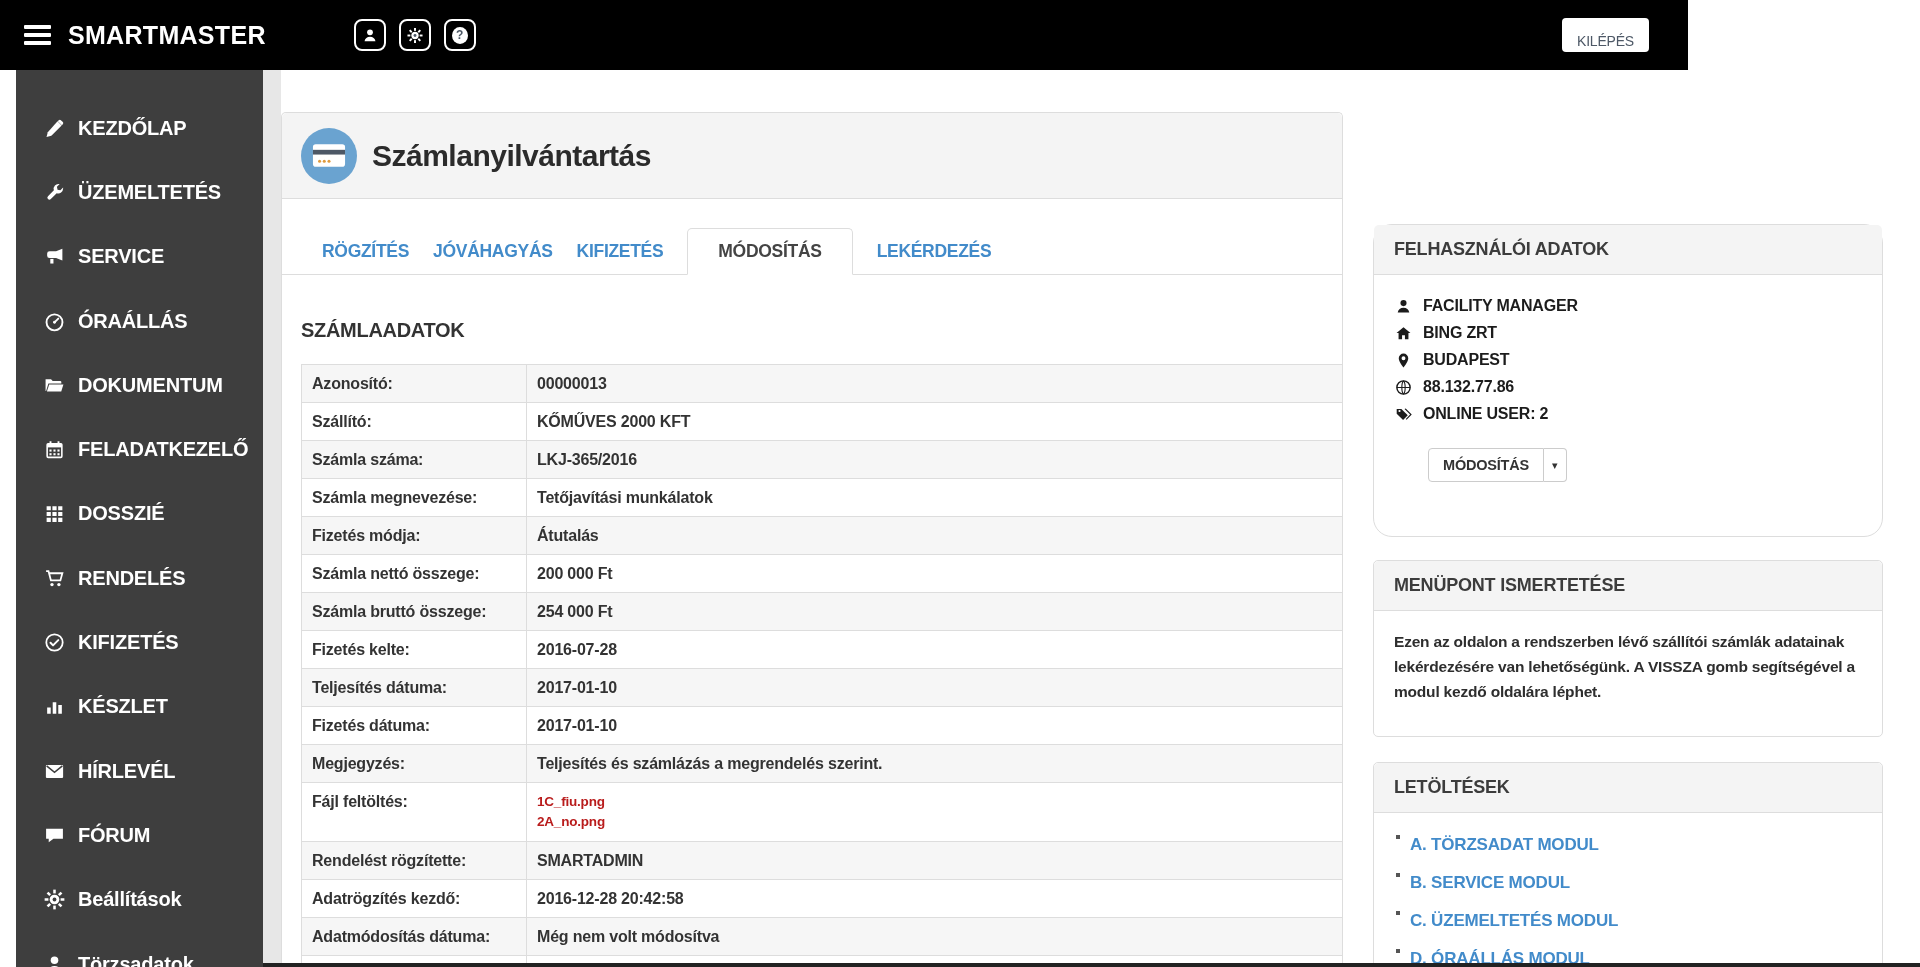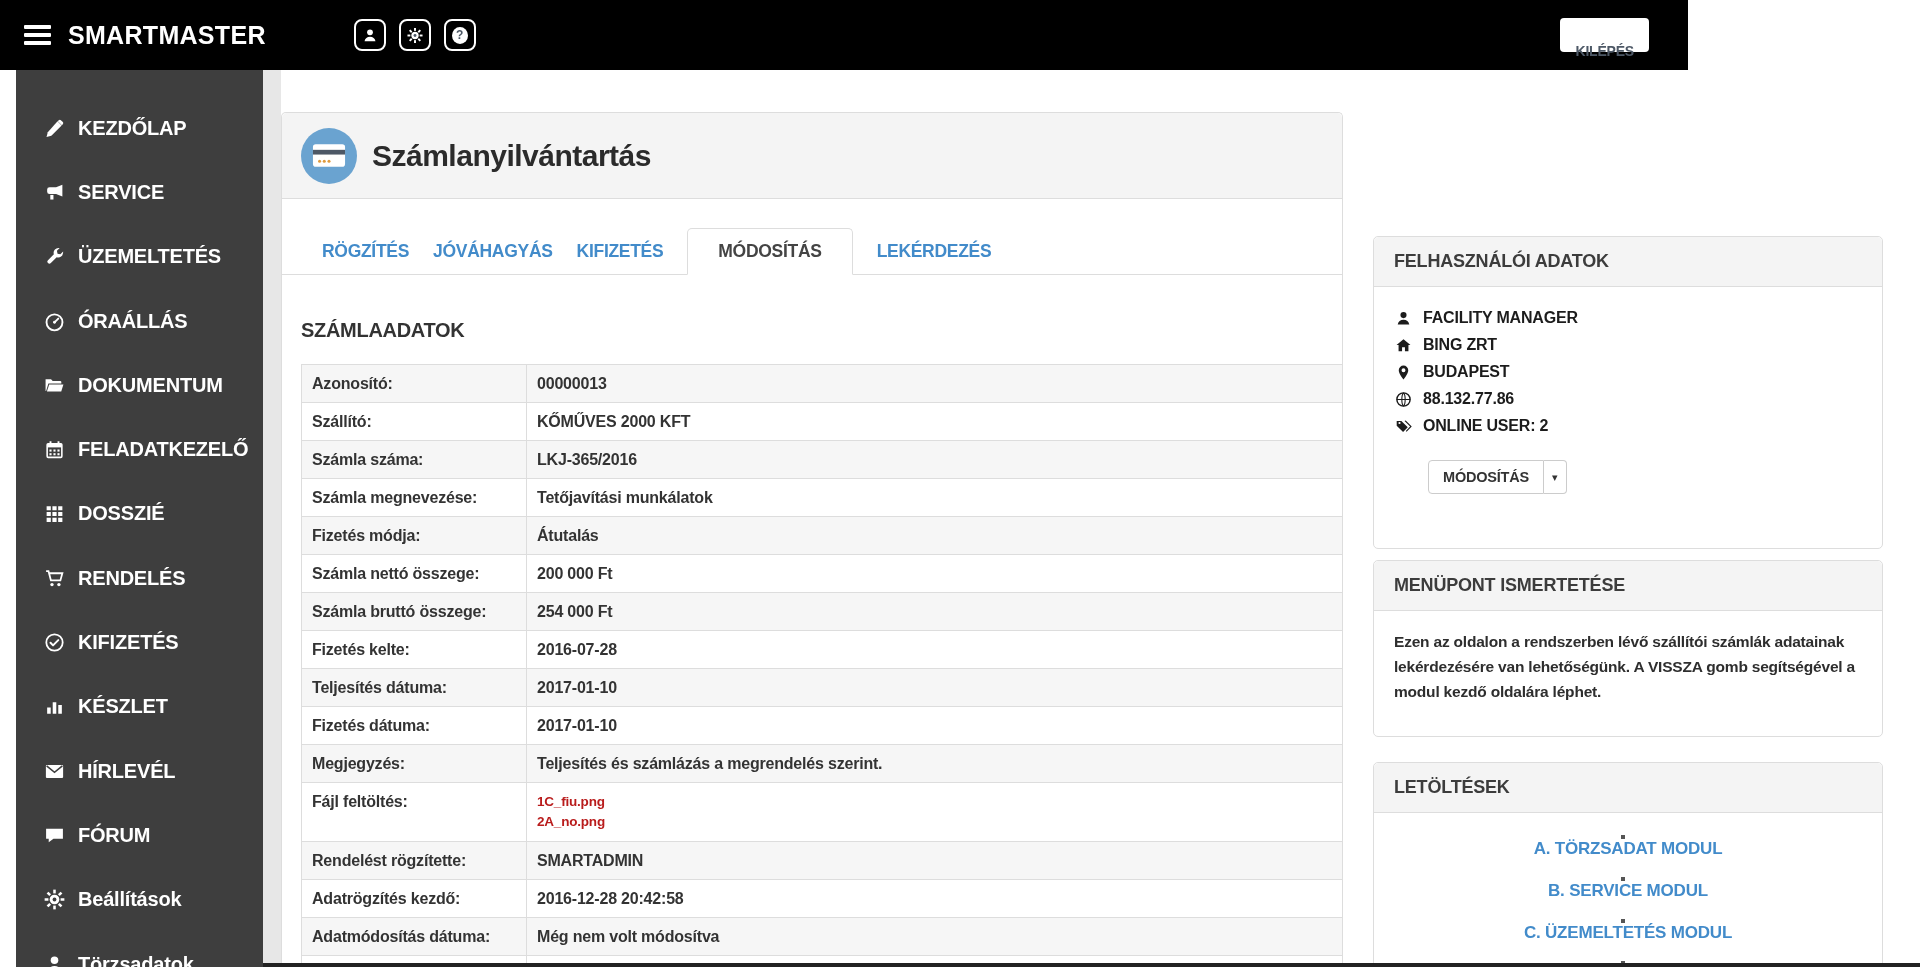--- a/index.html
+++ b/index.html
@@ -16,21 +16,21 @@
   .hamburger div:last-child { margin-bottom:0; }
   .brand { color:#fff; font-size:25px; font-weight:bold; margin-left:17px; letter-spacing:0.3px; }
   .nav-btns { display:flex; margin-left:88px; }
   .nav-icon-btn { width:32px; height:32px; border:2px solid #fff; border-radius:8px;
                   display:flex; align-items:center; justify-content:center;
                   margin-right:13px; color:#fff; cursor:pointer; background:transparent; }
   .nav-icon-btn svg { width:17px; height:17px; fill:#fff; }
   .q-circle { width:17px; height:17px; border-radius:50%; background:#fff; color:#4d5866;
               font-size:12px; font-weight:bold; display:flex; align-items:center; justify-content:center; }
   .logout-btn { margin-left:auto; margin-right:39px; background:#fff; color:#4d5866;
-                font-weight:bold; font-size:14px; padding:16px 15px; height:34px; line-height:34px;
+                font-weight:normal; font-size:14px; padding:6px 15px; height:34px; line-height:34px;
                 border-radius:4px; border:none; cursor:pointer; letter-spacing:-0.2px; }
 
   
   .sidebar { position:absolute; top:70px; left:16px; width:263px; height:897px;
              background:#3e3e3e; padding-top:26px; }
   .side-item { height:64.3px; display:flex; align-items:center; padding-left:27px;
                color:#fff; font-weight:bold; font-size:20px; letter-spacing:-0.2px; cursor:pointer; }
   .side-item .sicon { width:22px; height:22px; margin-right:13px; flex:none;
                       display:flex; align-items:center; justify-content:center; }
   .side-item svg { width:21px; height:21px; fill:#fff; }
@@ -62,21 +62,21 @@
   .data-table td.lbl { width:225px; }
   .file-link { display:block; color:#b91c1c; font-size:13.5px; font-weight:bold;
                text-decoration:none; line-height:20px; cursor:pointer; }
 
   
   .panel { position:absolute; left:1373px; width:510px; background:#fff;
            border:1px solid #ddd; border-radius:5px; }
   .panel-h { background:#f4f4f4; border-bottom:1px solid #ddd; padding:14px 20px;
              font-size:18px; font-weight:bold; color:#3c3c3c; border-radius:5px 5px 0 0;
              letter-spacing:-0.2px; }
-  .panel-user { top:236px; height:313px; }
+  .panel-user { top:224px; height:313px;border-radius:19px; }
   .panel-info { top:560px; height:177px; }
   .panel-dl   { top:762px; height:240px; }
 
   .facts { padding:22px 20px 0; }
   .fact { display:flex; align-items:center; font-size:16px; font-weight:bold;
           color:#1c1c1c; margin-bottom:9px; letter-spacing:-0.2px; }
   .fact .ficon { width:18px; height:18px; margin-right:11px; display:flex;
                  align-items:center; justify-content:center; flex:none; }
   .fact svg { width:17px; height:17px; fill:#1c1c1c; }
 
@@ -87,21 +87,21 @@
               font-family:"Liberation Sans", sans-serif; }
   .btn-caret { border:1px solid #ccc; border-left:none; border-radius:0 4px 4px 0;
                padding:0 8px; height:34px; display:flex; align-items:center; font-size:11px;
                color:#333; background:#fff; cursor:pointer; }
 
   .panel-body-text { padding:18px 20px; font-size:15.5px; font-weight:bold; color:#2e2e2e;
                      line-height:25px; letter-spacing:-0.2px; }
   .panel-body-text p { margin:0; }
 
   .dl-list { padding:22px 22px 0; }
-  .dl-item { display:flex; align-items:center; margin-bottom:18px; cursor:pointer;flex-direction:column; }
+  .dl-item { display:flex; margin-bottom:18px; cursor:pointer; }
   .dl-bullet { width:4px; height:4px; background:#555; margin-right:10px; flex:none; }
   .dl-link { color:#428bca; font-weight:bold; font-size:17px; letter-spacing:-0.2px;
              text-decoration:none; line-height:20px; }
 
   .footer-strip { position:absolute; left:263px; bottom:0; width:1657px; height:4px;
                   background:#222; z-index:6; }
 </style>
 </head>
 <body>
 
@@ -154,34 +154,34 @@
             <path d="M12.9 3.2l3.9 3.9L7 16.9l-4.6 1.2 1.2-4.6z"></path>
             <path d="M14 2.1a1.5 1.5 0 012.1 0l1.8 1.8a1.5 1.5 0 010 2.1l-.9.9-3.9-3.9z"></path>
           </svg>
       </span>
       <span>KEZDŐLAP</span>
     </div>
 
     <div class="side-item">
       <span class="sicon">
         <svg viewBox="0 0 20 20">
+            <path d="M18.2 6.3a4.6 4.6 0 01-6.1 4.3l-5.6 5.6a1.9 1.9 0 01-2.7-2.7l5.6-5.6a4.6 4.6 0 015.5-5.9l-2.6 2.6.6 2.7 2.7.6 2.6-2.6a4.6 4.6 0 010 1z"></path>
+          </svg>
+      </span>
+      <span>ÜZEMELTETÉS</span>
+    </div>
+
+    <div class="side-item">
+      <span class="sicon">
+        <svg viewBox="0 0 20 20">
             <path d="M17.5 2.5v11.2l-6-2.2H5.3A2.3 2.3 0 013 9.2v-2a2.3 2.3 0 012.3-2.3h6.2z"></path>
             <rect x="6" y="12.3" width="3" height="4.4"></rect>
           </svg>
       </span>
       <span>SERVICE</span>
-    </div>
-
-    <div class="side-item">
-      <span class="sicon">
-        <svg viewBox="0 0 20 20">
-            <path d="M18.2 6.3a4.6 4.6 0 01-6.1 4.3l-5.6 5.6a1.9 1.9 0 01-2.7-2.7l5.6-5.6a4.6 4.6 0 015.5-5.9l-2.6 2.6.6 2.7 2.7.6 2.6-2.6a4.6 4.6 0 010 1z"></path>
-          </svg>
-      </span>
-      <span>ÜZEMELTETÉS</span>
     </div>
 
     <div class="side-item">
       <span class="sicon">
         <svg viewBox="0 0 20 20">
             <circle cx="10" cy="10.8" r="7.6" fill="none" stroke="#fff" stroke-width="1.8"></circle>
             <path d="M10 10.8l3.6-3.6" fill="none" stroke="#fff" stroke-width="1.8" stroke-linecap="round"></path>
             <circle cx="10" cy="10.8" r="1.4"></circle>
           </svg>
       </span>

